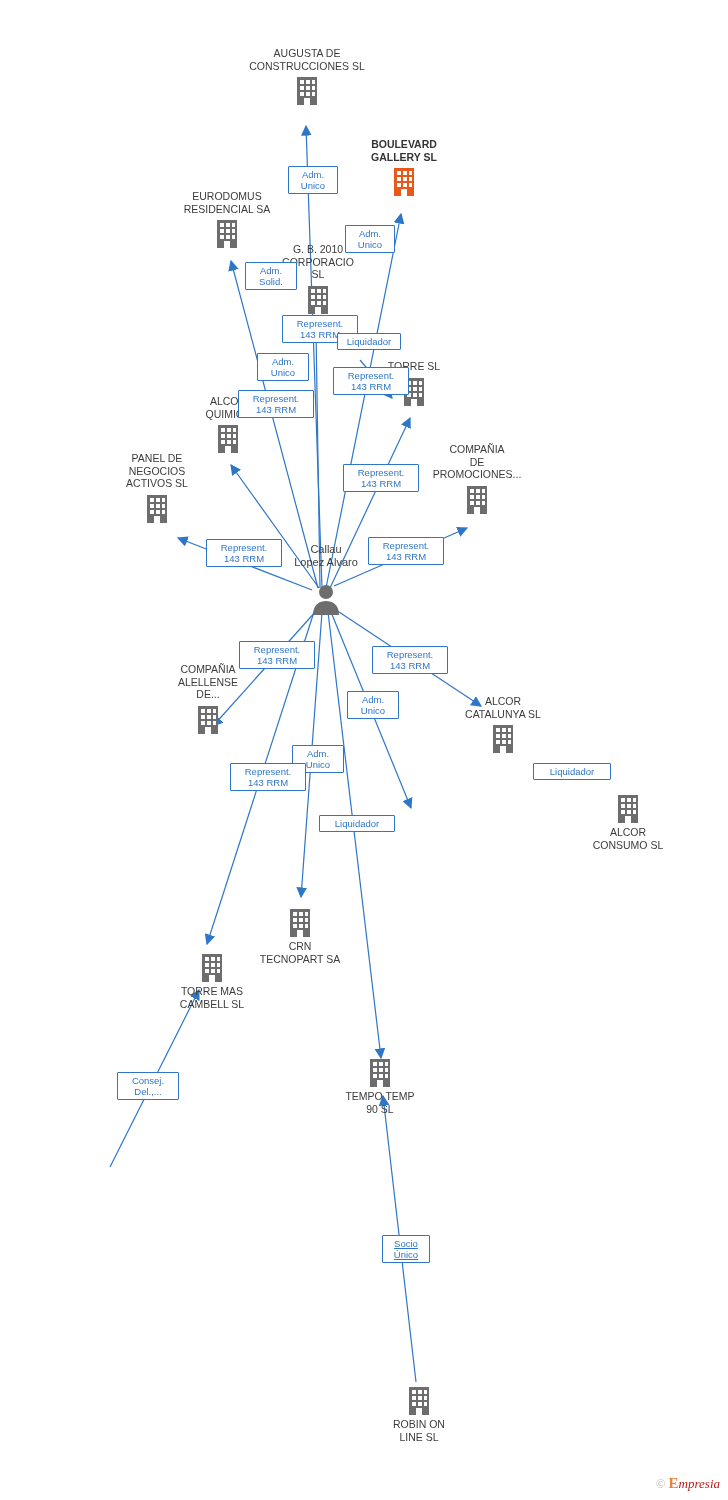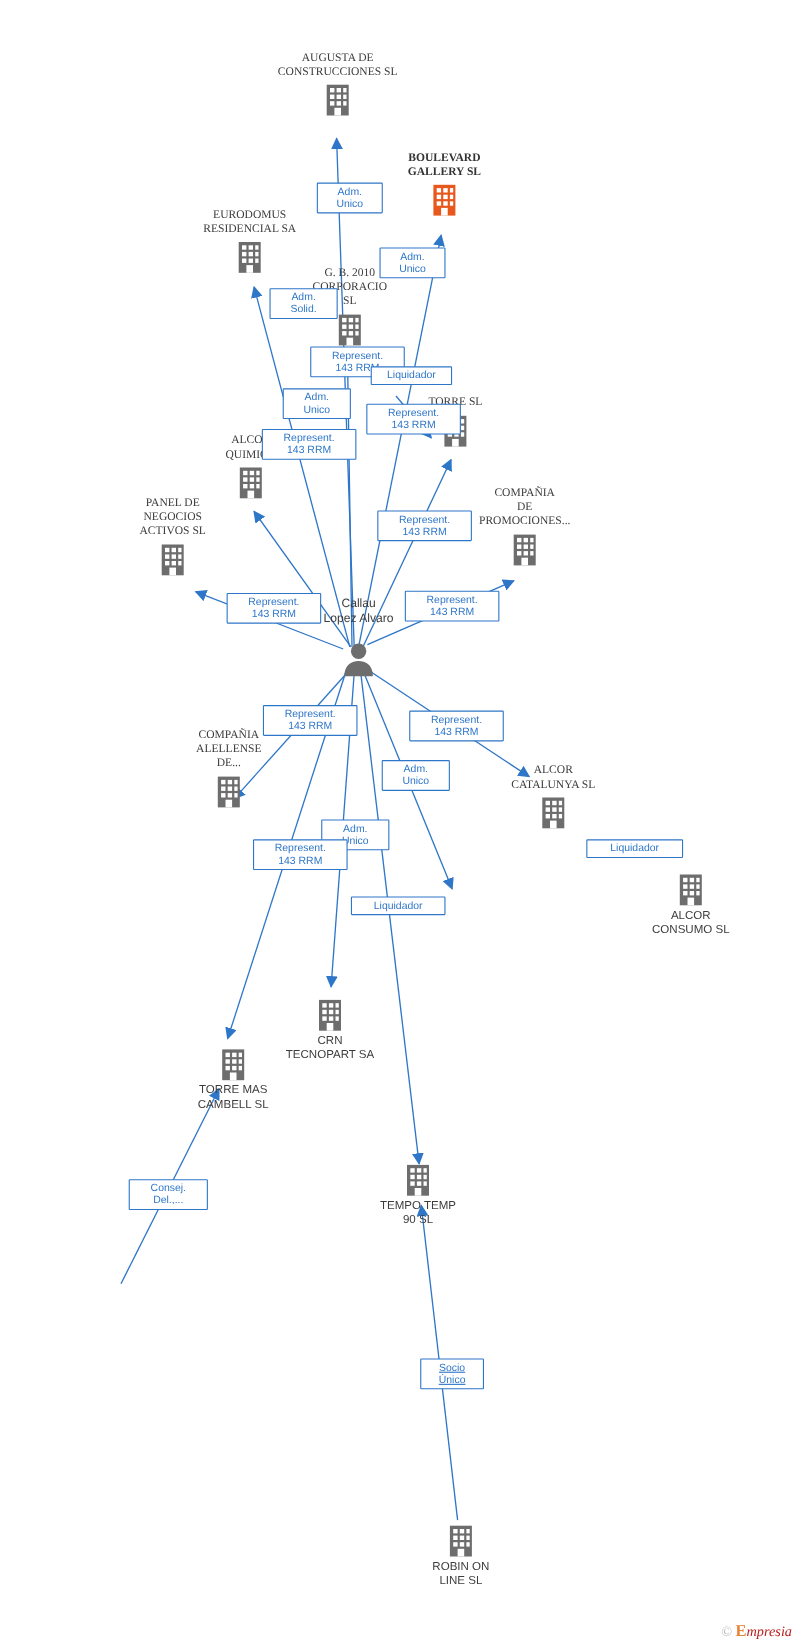--- a/index.html
+++ b/index.html
@@ -10,27 +10,27 @@
   }
   #canvas{position:absolute;left:0;top:0;width:728px;height:1500px;}
   svg.edges{position:absolute;left:0;top:0;width:728px;height:1500px;pointer-events:none;}
 
   .node{position:absolute;text-align:center;}
   .node .ico{display:block;margin:0 auto;}
   .node .cap{
     font-size:10.5px;line-height:12.5px;color:#3c3c3c;white-space:pre-line;
   }
   .node.focus .cap{color:#333;font-weight:bold;}
-  .cap-above{margin-bottom:2px;font-family:Liberation Serif, serif;}
+  .cap-above{margin-bottom:2px;}
   .cap-below{margin-top:2px;}
 
   .elabel{
     position:absolute;border:1px solid #2e76c8;background:#ffffff;
     color:#2e76c8;font-size:9.5px;line-height:11px;text-align:center;
-    padding:2px 8px;white-space:pre-line;border-radius:1px;
+    padding:2px 3px;white-space:pre-line;border-radius:1px;
   }
 
   .person-cap{
     position:absolute;font-size:11px;line-height:13px;color:#3c3c3c;
     text-align:center;white-space:pre-line;
   }
 
   .watermark{
     position:absolute;right:8px;bottom:8px;font-size:13px;color:#9aa0a6;
     font-family:"Liberation Serif", serif;

